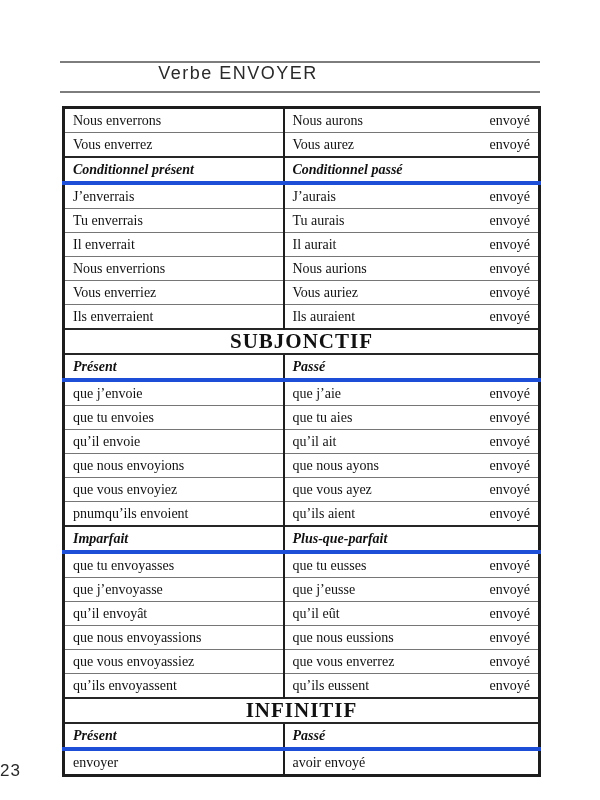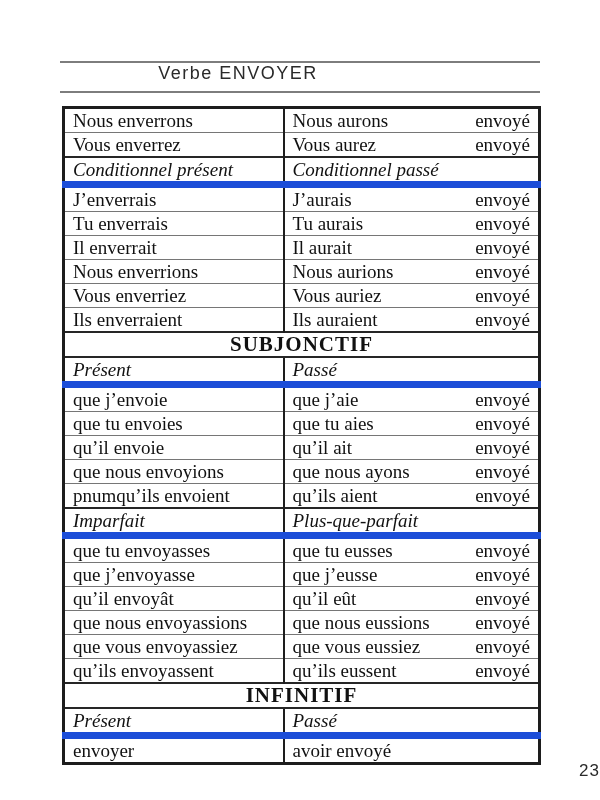--- a/index.html
+++ b/index.html
@@ -27,45 +27,45 @@
   table.conjugation {
     position: absolute; left: 62px; top: 106px;
     width: 476px;
     border-collapse: collapse;
     table-layout: fixed;
     border: 3px solid #1d1d1d;
   }
   td {
     height: 23px;
     padding: 0 8px;
-    font-size: 19px;
+    font-size: 14px;
     line-height: 23px;
     overflow: hidden;
     white-space: nowrap;
     vertical-align: middle;
   }
   .cell.right { border-left: 2px solid #1d1d1d; }
   .row-pair td { border-top: 1px solid #767676; }
   .row-section td {
     border-top: 2px solid #262626;
-    border-bottom: 7px solid #1d4ed8;
-    font-weight: normal; font-style: italic;
+    border-bottom: 4px solid #1d4ed8;
+    font-weight: bold; font-style: italic;
   }
   .row-span td {
     border-top: 2px solid #262626;
     border-bottom: 2px solid #262626;
     font-weight: bold;
     text-align: center;
     font-size: 21px;
     letter-spacing: 1px;
   }
   .rwrap { display: flex; justify-content: space-between; }
   .page-number {
     position: absolute; top: 761px; left: 0; width: 600px;
-    text-align: right;
+    text-align: left;
     font-family: "Liberation Sans", sans-serif;
     font-size: 17px; letter-spacing: 1px;
     color: #2a2a2a;
   }
 </style>
 </head>
 <body>
 
 <div class="rule rule-top"></div>
 <div class="title">Verbe ENVOYER</div>
@@ -190,20 +190,29 @@
       <tr class="row-pair">
         <td class="cell left">que nous envoyions</td>
         <td class="cell right">
           <div class="rwrap">
             <span>que nous ayons</span>
             <span>envoyé</span>
           </div>
         </td>
       </tr>
       <tr class="row-pair">
+        <td class="cell left">que vous envoyiez</td>
+        <td class="cell right">
+          <div class="rwrap">
+            <span>que vous ayez</span>
+            <span>envoyé</span>
+          </div>
+        </td>
+      </tr>
+      <tr class="row-pair">
         <td class="cell left">pnumqu’ils envoient</td>
         <td class="cell right">
           <div class="rwrap">
             <span>qu’ils aient</span>
             <span>envoyé</span>
           </div>
         </td>
       </tr>
       <tr class="row-section">
         <td class="cell left">Imparfait</td>
@@ -242,21 +251,21 @@
           <div class="rwrap">
             <span>que nous eussions</span>
             <span>envoyé</span>
           </div>
         </td>
       </tr>
       <tr class="row-pair">
         <td class="cell left">que vous envoyassiez</td>
         <td class="cell right">
           <div class="rwrap">
-            <span>que vous eussiez</span>
+            <span>que vous enverrez</span>
             <span>envoyé</span>
           </div>
         </td>
       </tr>
       <tr class="row-pair">
         <td class="cell left">qu’ils envoyassent</td>
         <td class="cell right">
           <div class="rwrap">
             <span>qu’ils eussent</span>
             <span>envoyé</span>

